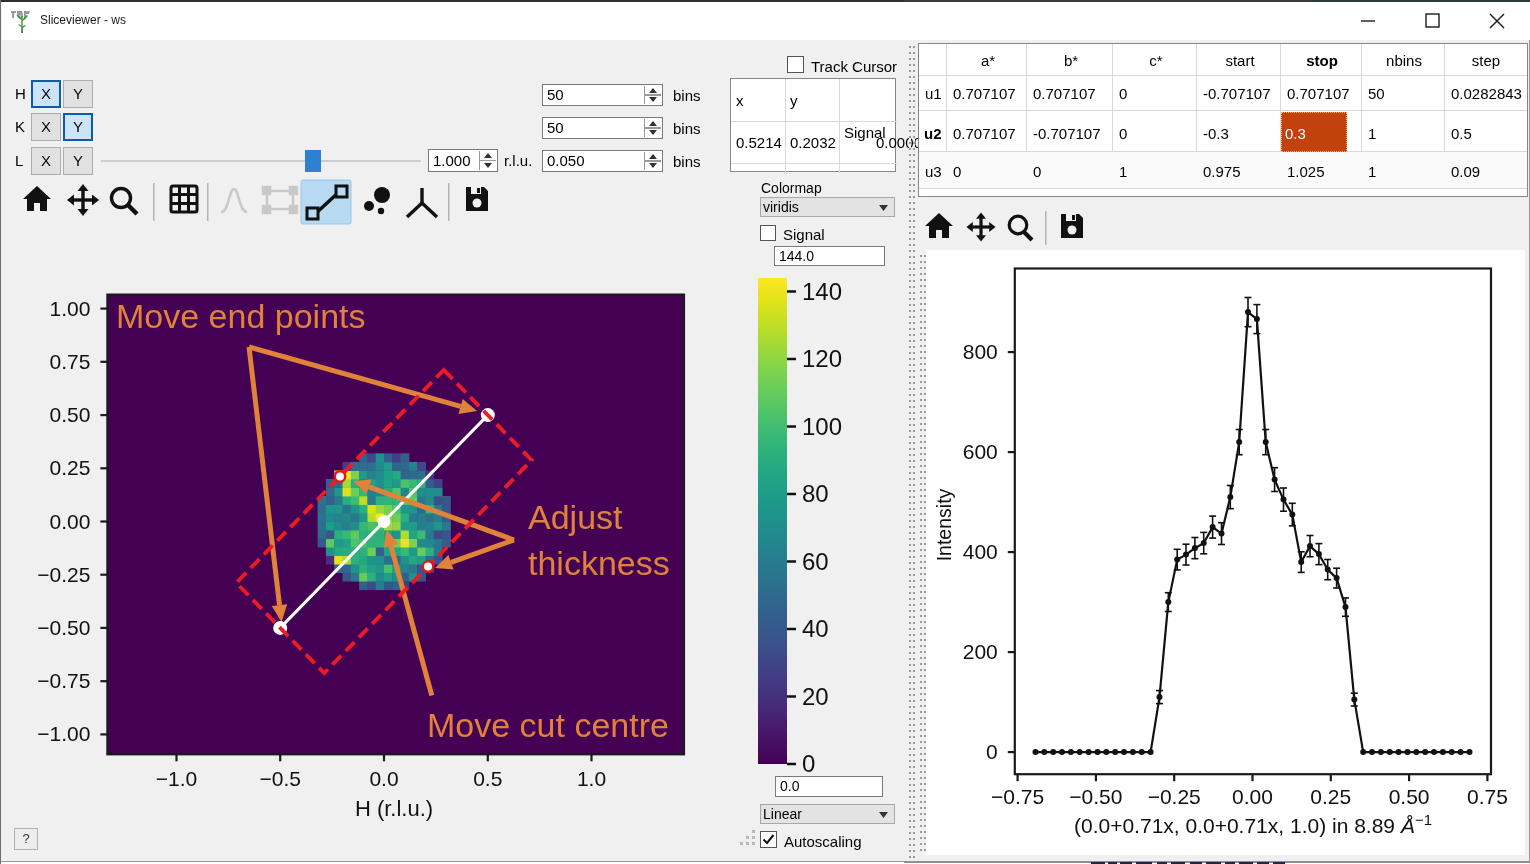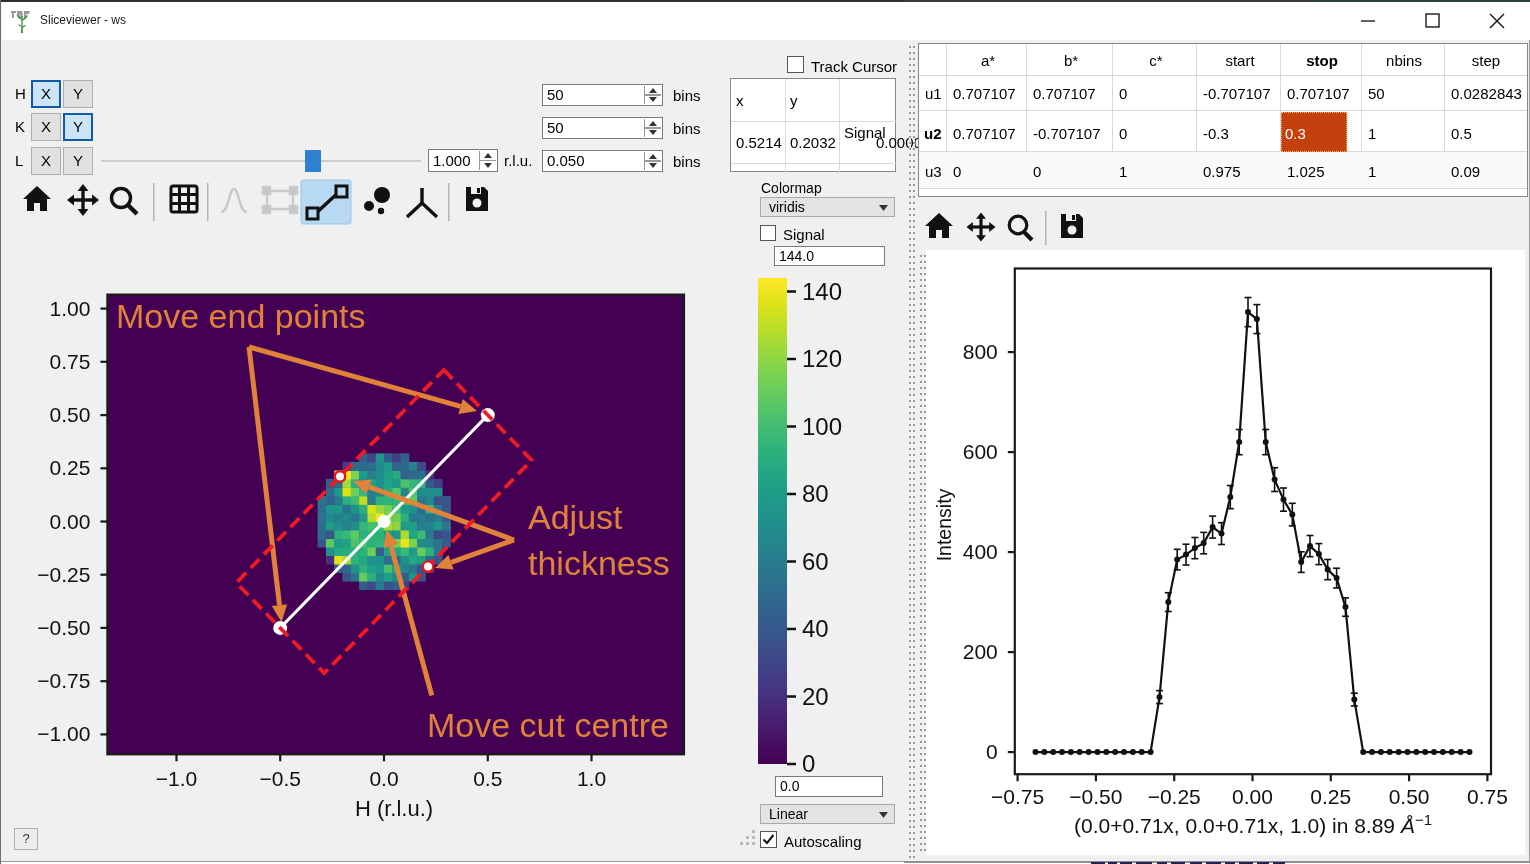--- a/index.html
+++ b/index.html
@@ -25,21 +25,21 @@
   .spinbtn:before { content:""; position:absolute; left:4px; top:2px;
     border-left:4px solid transparent; border-right:4px solid transparent;
     border-bottom:5px solid #333; }
   .spinbtn:after { content:""; position:absolute; left:4px; bottom:2px;
     border-left:4px solid transparent; border-right:4px solid transparent;
     border-top:5px solid #333; }
   .lab { font-size:15px; color:#000; }
   .cb { width:17px; height:17px; background:#fff; border:1px solid #555; }
   
   .combo { background:#e3e3e3; border:1px solid #a8a8a8; font-size:14px; color:#000;
-    padding-left:8px; }
+    padding-left:2px; }
   
   #rtable { left:917px; top:43px; width:610px; height:154px; background:#fff;
     border:1px solid #828790; }
   .tl { position:absolute; background:#d9d9d9; }
   .tcell { position:absolute; font-size:15px; color:#000; }
   #qbtn { left:13px; top:828px; width:24px; height:22px; background:#ededed;
     border:1px solid #b0b0b0; font-size:13px; color:#333; text-align:center;
     line-height:20px; }
   .dotcol { width:2px;
     background-image:repeating-linear-gradient(180deg,#9b9b9b 0 2px,#f0f0f0 2px 6px); }

